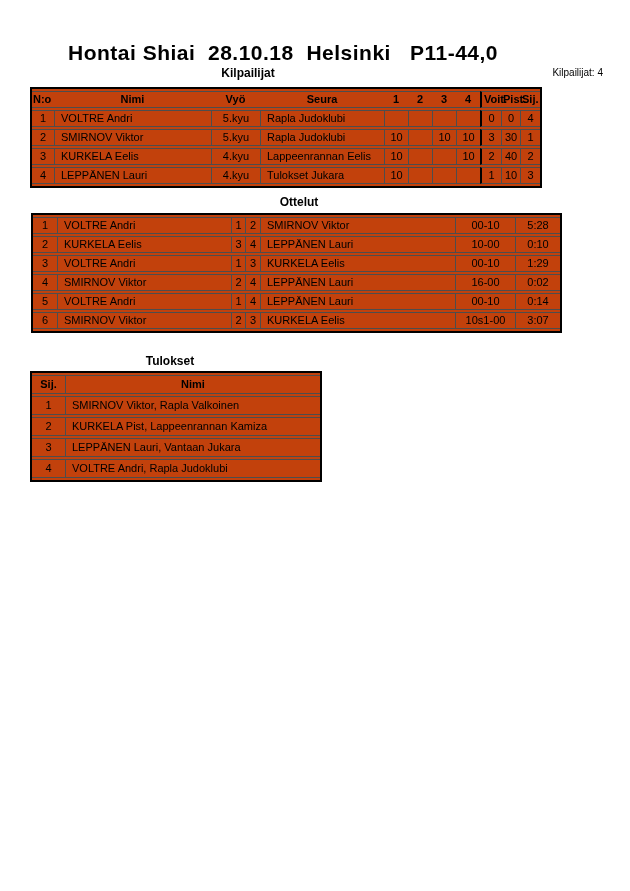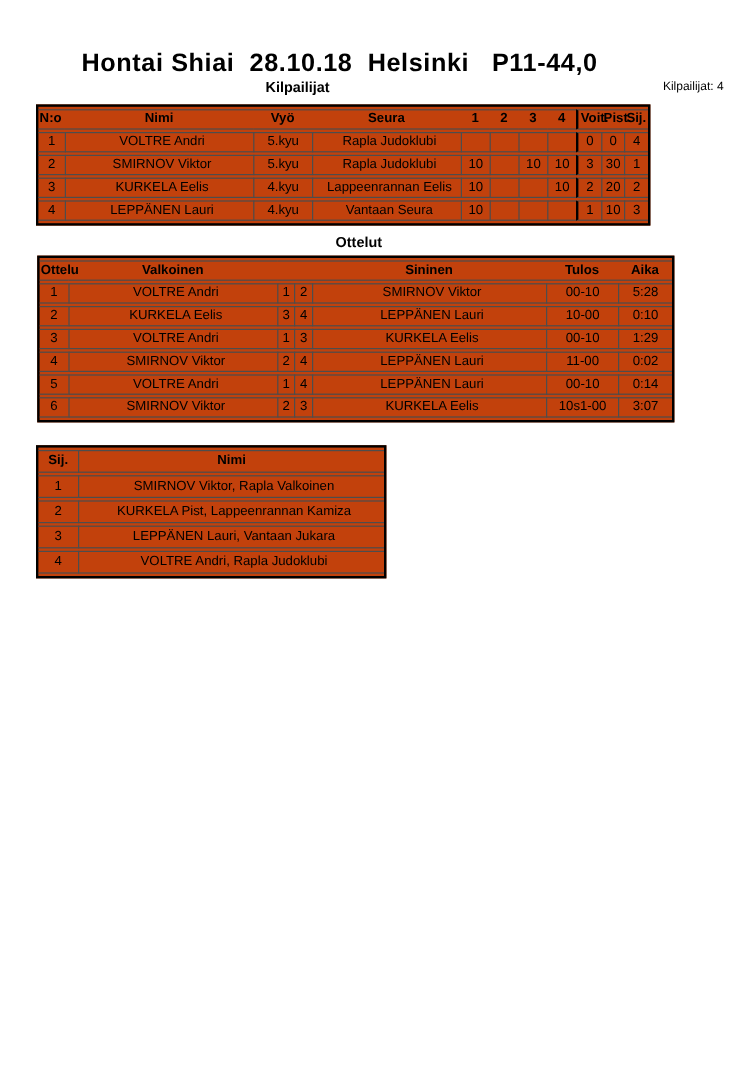--- a/index.html
+++ b/index.html
@@ -63,21 +63,21 @@
   }
   td:first-child { border-left:0; }
   
   th {
     border-top:1px solid #4d4d4d;
     border-bottom:1px solid #4d4d4d;
     border-left:0; border-right:0;
   }
   .vline  { border-left:1px solid #4d4d4d !important; }
   .thick  { border-left:2px solid #000 !important; }
-  .left   { text-align:center; padding-left:6px; }
+  .left   { text-align:left; padding-left:6px; }
   .hleft  { text-align:left; padding-left:1px; }
   #tbl-tulokset th, #tbl-tulokset td { height:15px; line-height:15px; }
 </style>
 </head>
 <body>
 
 <div class="page">
 
   <div class="title">Hontai Shiai  28.10.18  Helsinki   P11-44,0</div>
 
@@ -141,28 +141,28 @@
     <tr>
       <td>3</td>
       <td class="left">KURKELA Eelis</td>
       <td>4.kyu</td>
       <td class="left">Lappeenrannan Eelis</td>
       <td>10</td>
       <td></td>
       <td></td>
       <td>10</td>
       <td class="thick">2</td>
-      <td>20</td>
+      <td>40</td>
       <td>2</td>
     </tr>
     <tr>
       <td>4</td>
       <td class="left">LEPPÄNEN Lauri</td>
       <td>4.kyu</td>
-      <td class="left">Vantaan Seura</td>
+      <td class="left">Tulokset Jukara</td>
       <td>10</td>
       <td></td>
       <td></td>
       <td></td>
       <td class="thick">1</td>
       <td>10</td>
       <td>3</td>
     </tr>
   </tbody>
     </table>
@@ -173,29 +173,20 @@
     <colgroup>
       <col style="width:24px">
         <col style="width:174px">
         <col style="width:14px">
         <col style="width:15px">
       <col style="width:195px">
         <col style="width:60px">
         <col style="width:45px">
     </colgroup>
     <tbody>
-        <tr>
-      <th class="hleft">Ottelu</th>
-      <th>Valkoinen</th>
-      <th></th>
-      <th></th>
-      <th>Sininen</th>
-      <th>Tulos</th>
-      <th>Aika</th>
-    </tr>
     <tr>
       <td>1</td>
       <td class="left">VOLTRE Andri</td>
       <td>1</td>
       <td>2</td>
       <td class="left">SMIRNOV Viktor</td>
       <td>00-10</td>
       <td>5:28</td>
     </tr>
     <tr>
@@ -215,21 +206,21 @@
       <td class="left">KURKELA Eelis</td>
       <td>00-10</td>
       <td>1:29</td>
     </tr>
     <tr>
       <td>4</td>
       <td class="left">SMIRNOV Viktor</td>
       <td>2</td>
       <td>4</td>
       <td class="left">LEPPÄNEN Lauri</td>
-      <td>11-00</td>
+      <td>16-00</td>
       <td>0:02</td>
     </tr>
     <tr>
       <td>5</td>
       <td class="left">VOLTRE Andri</td>
       <td>1</td>
       <td>4</td>
       <td class="left">LEPPÄNEN Lauri</td>
       <td>00-10</td>
       <td>0:14</td>
@@ -239,20 +230,21 @@
       <td class="left">SMIRNOV Viktor</td>
       <td>2</td>
       <td>3</td>
       <td class="left">KURKELA Eelis</td>
       <td>10s1-00</td>
       <td>3:07</td>
     </tr>
   </tbody>
     </table>
 
+  <div class="section-label label-tulokset">Tulokset</div>
 
   <table id="tbl-tulokset">
     <colgroup>
       <col style="width:33px">
         <col style="width:255px">
     </colgroup>
     <tbody>
         <tr>
       <th>Sij.</th>
       <th class="vline">Nimi</th>

